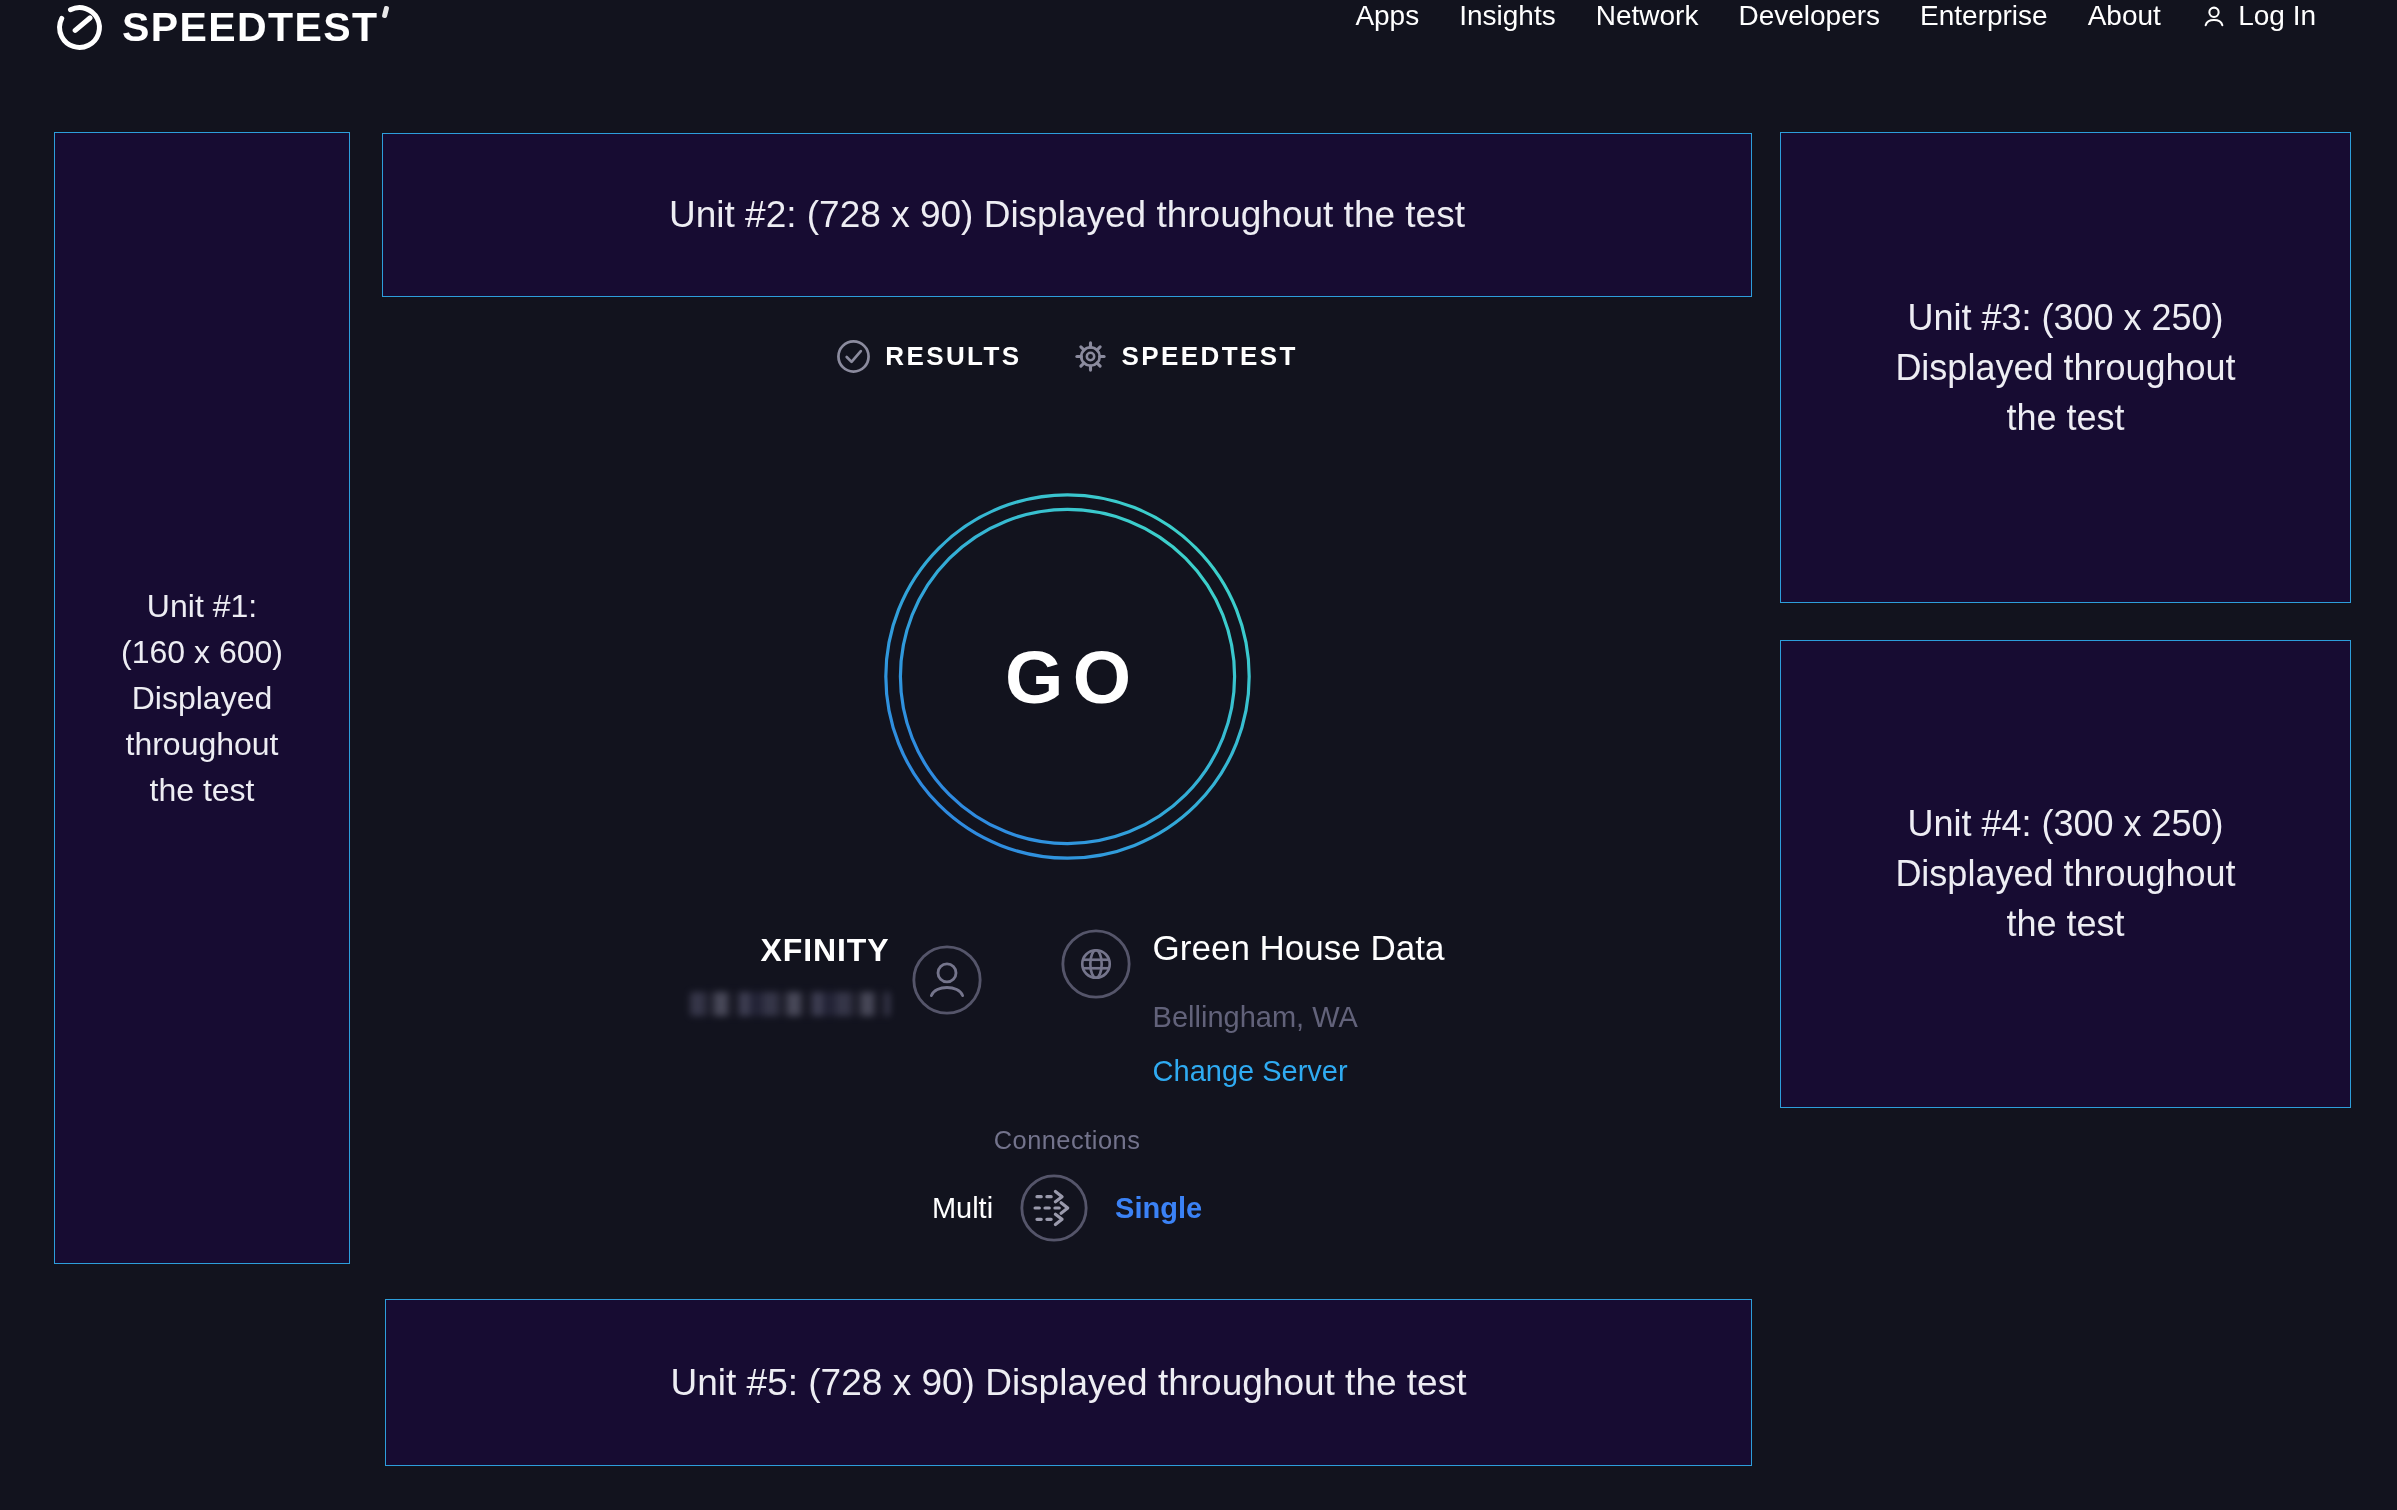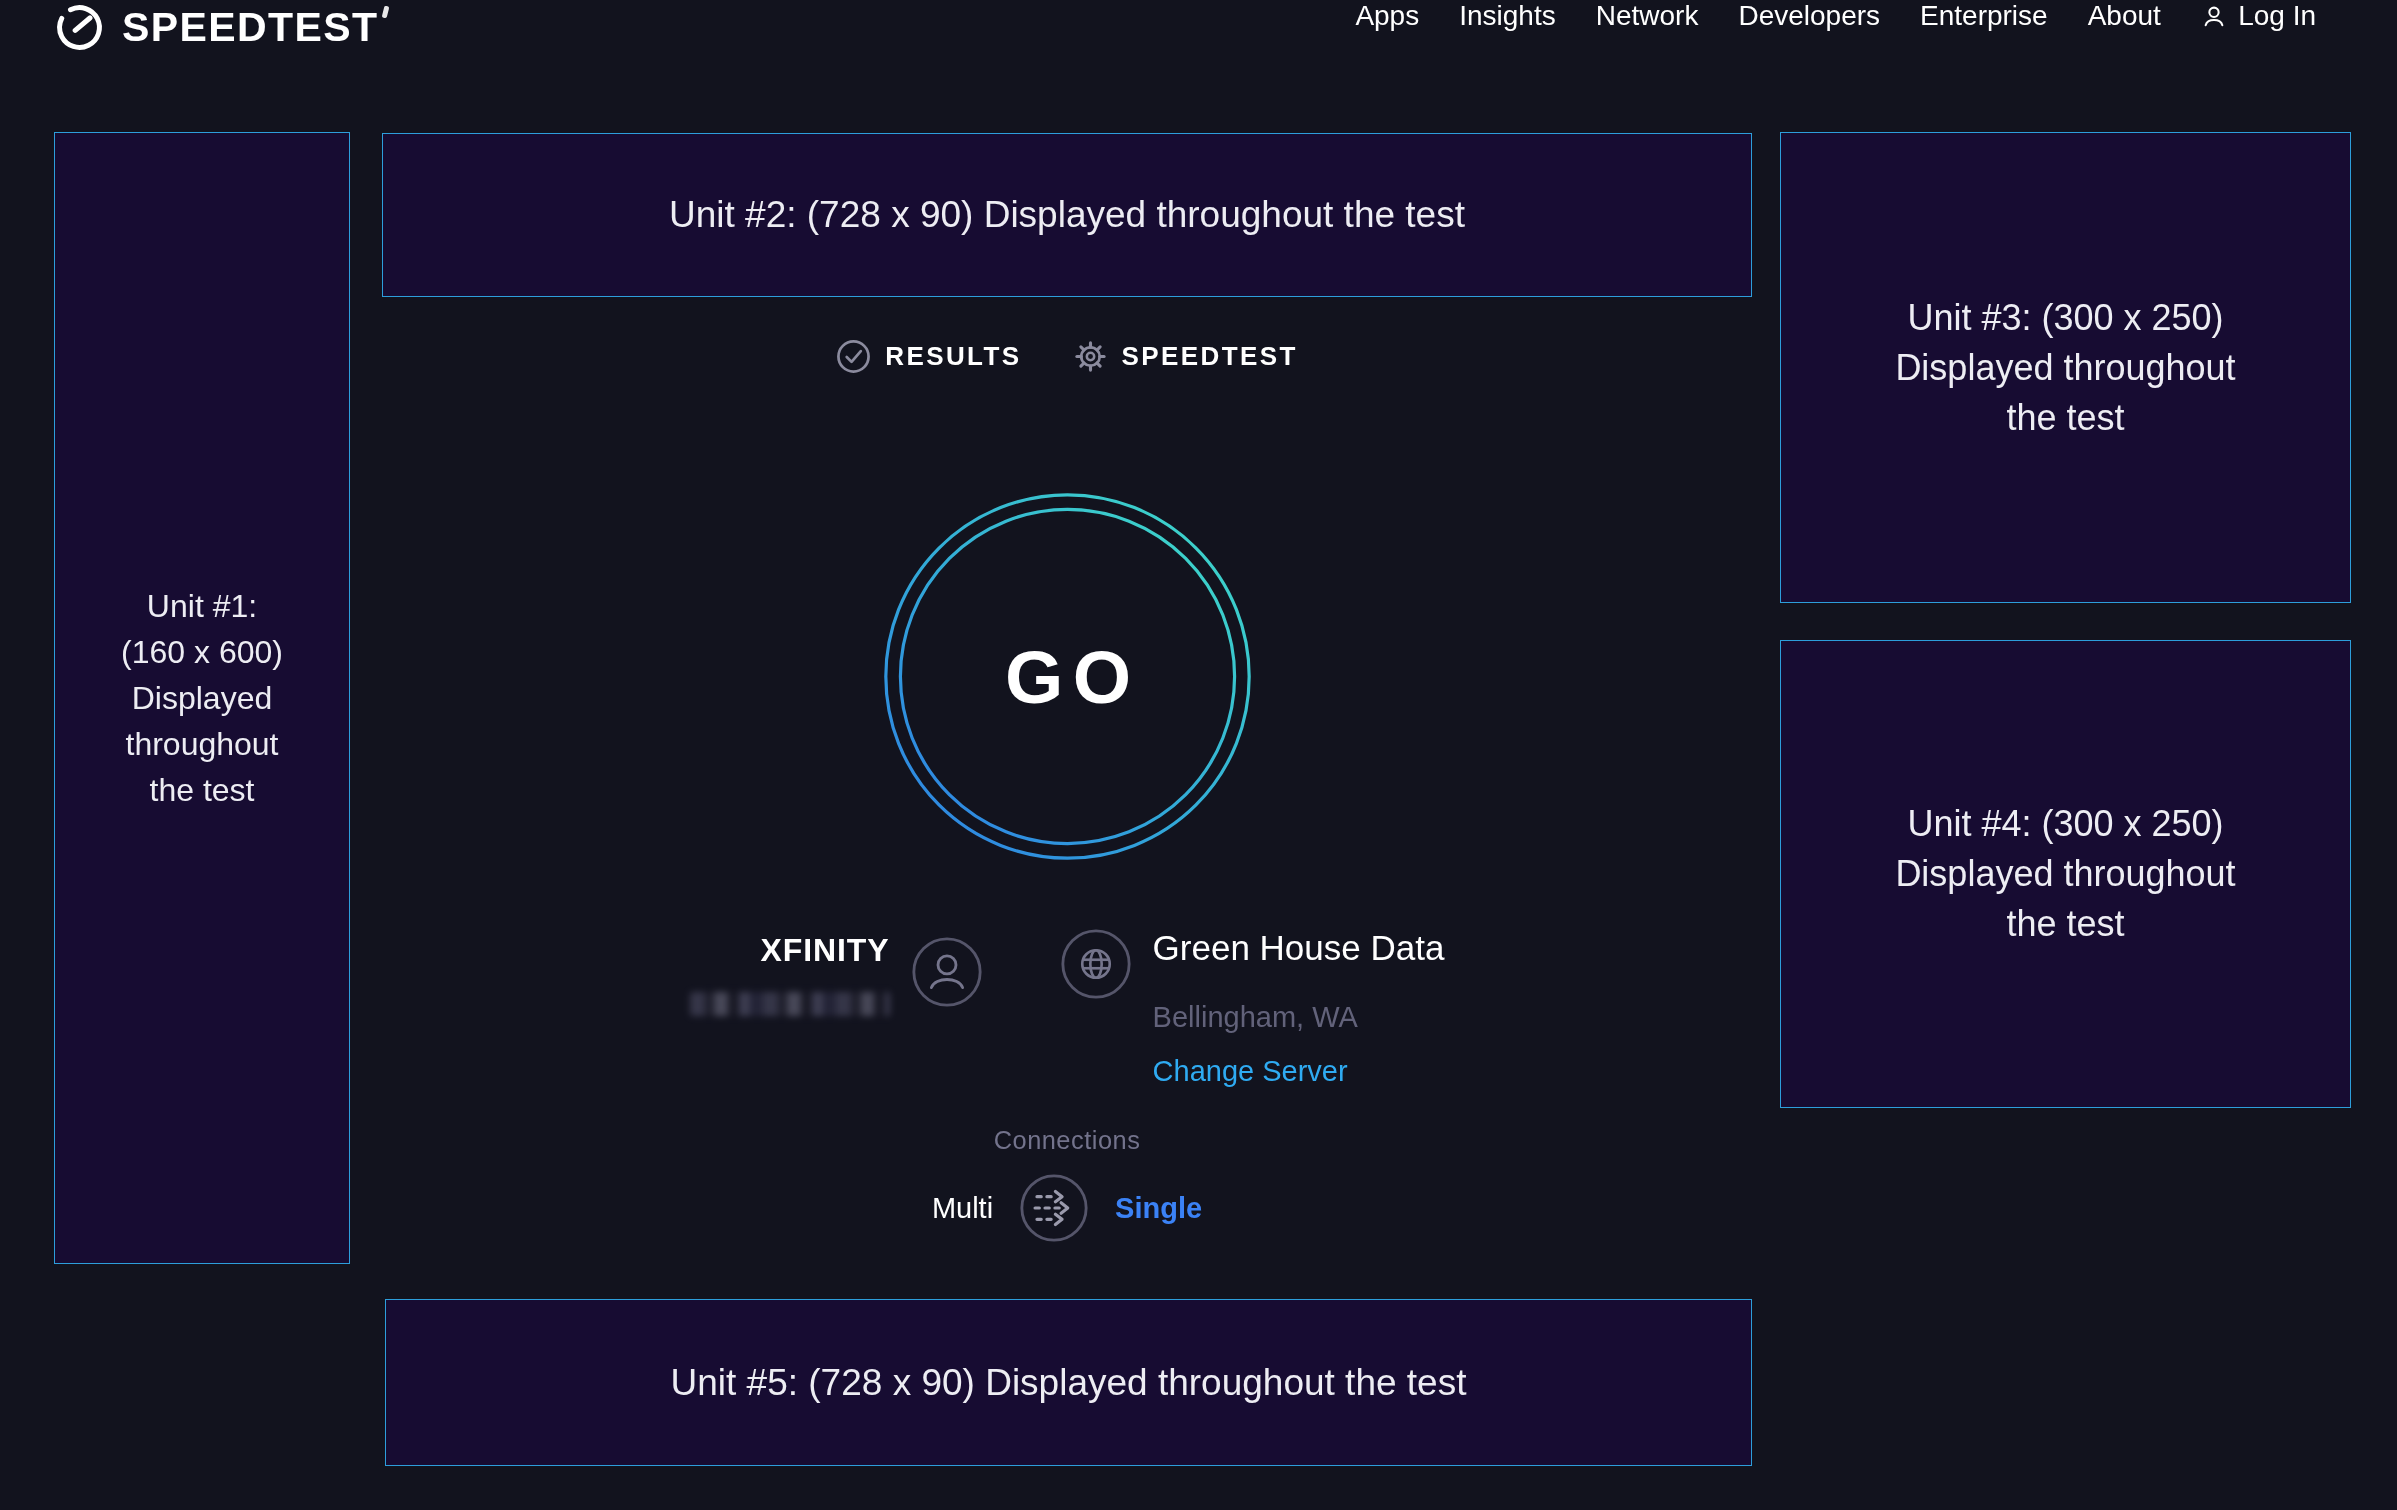--- a/index.html
+++ b/index.html
@@ -59,21 +59,21 @@
   #go-block { top:492px; }
   .go-wrap { position:relative; width:369px; height:369px; cursor:pointer; }
   .go-label {
     position:absolute; inset:0; display:flex; align-items:center; justify-content:center;
     font-size:75px; font-weight:700; letter-spacing:9.4px; padding-left:11.3px; color:#fff;
   }
 
   
   #provider-block { top:919px; }
   .provider-row { display:flex; align-items:flex-start; gap:77px; }
-  .isp-side { display:flex; align-items:center; gap:21px; }
+  .isp-side { display:flex; align-items:flex-end; gap:21px; }
   .isp-col { display:flex; flex-direction:column; align-items:flex-end; margin-top:13px; }
   .isp-name { font-size:32px; font-weight:700; letter-spacing:0.9px; color:#fff; }
   .masked-ip {
     margin-top:22.6px; width:200px; height:24.5px; border-radius:2.8px; opacity:.85;
     background:repeating-linear-gradient(90deg,
       #3c3c50 0 15px, #20202d 15px 24.5px, #515162 24.5px 38px,
       #191925 38px 49px, #44445a 49px 60px, #26263a 60px 73px);
     filter:blur(3.8px);
   }
   .srv-side { display:flex; align-items:flex-start; gap:21px;text-align:right; }

